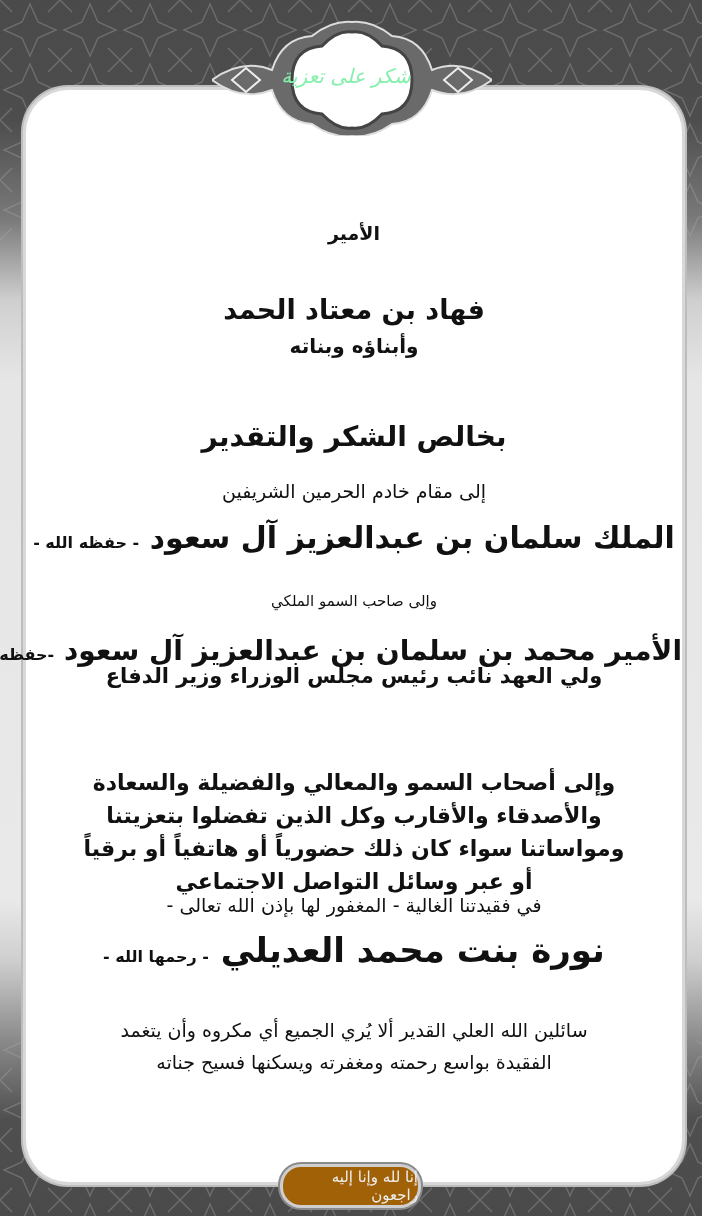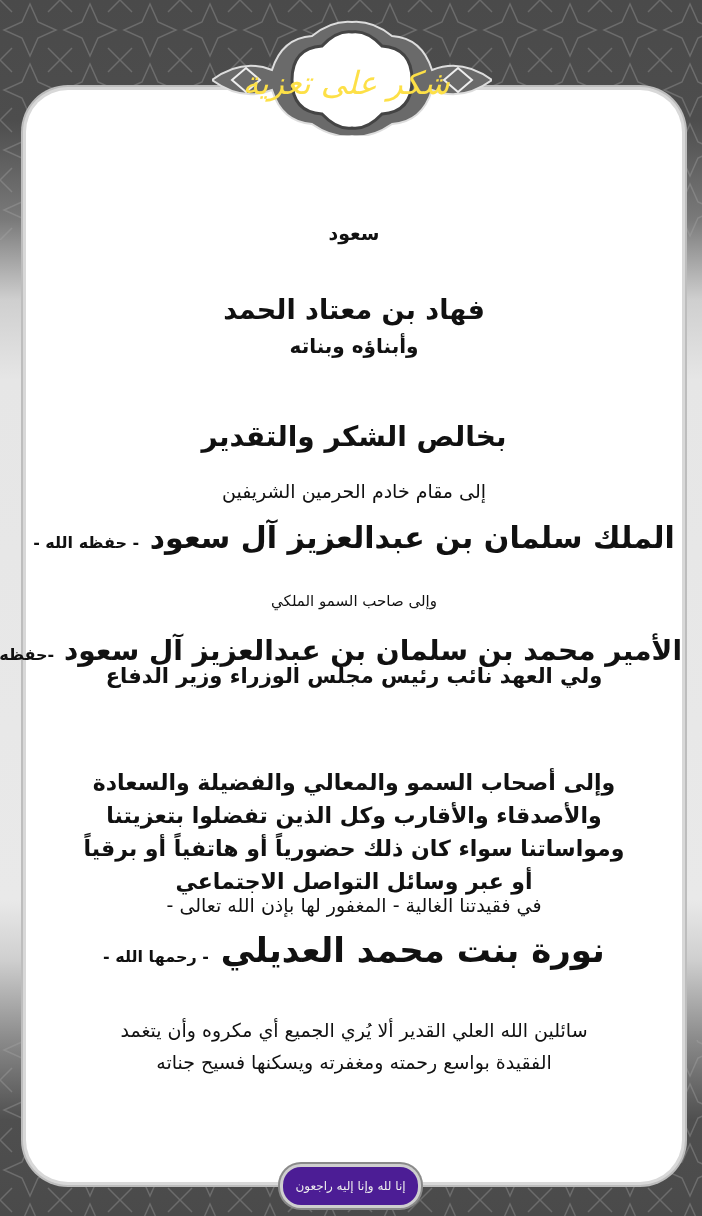--- a/index.html
+++ b/index.html
@@ -22,21 +22,21 @@
   .card {
     position: absolute; left: 26px; top: 90px; width: 656px; height: 1092px;
     background: #ffffff; border-radius: 42px;
     box-shadow: 0 0 0 3px #d8d8d8, 0 0 0 5px #bdbdbd;
   }
   .medallion {
     position: absolute; left: 212px; top: 18px; width: 280px; height: 118px;
   }
   .medallion-text {
     position: absolute; left: 0; right: 12px; top: 46px; text-align: center;
-    font-family: "DejaVu Serif", serif; font-size: 32px; color: #fde047;
+    font-family: "DejaVu Serif", serif; font-size: 20px; color: #86efac;
     direction: rtl; font-style: italic; letter-spacing: 1px;
   }
   .content {
     position: absolute; left: 26px; width: 656px; top: 0;
     direction: rtl; text-align: center; color: #111;
   }
   .line { position: absolute; left: 0; right: 0; white-space: nowrap; }
   .intro { top: 222px; font-size: 19px; font-weight: bold; }
   .from1 { top: 294px; font-size: 27px; font-weight: bold; }
   .from2 { top: 334px; font-size: 20px; font-weight: bold; }
@@ -46,23 +46,23 @@
   .king .tail, .prince .tail, .deceased .tail { font-size: 16px; margin-top: 21px; }
   .to2 { top: 592px; font-size: 15px; }
   .prince { top: 634px; font-size: 28px; font-weight: bold; }
   .prince-title { top: 664px; font-size: 21px; font-weight: bold; }
   .others { top: 758px; font-size: 22px; font-weight: bold; line-height: 33px; white-space: normal; padding: 0 44px; margin-top: 8px; }
   .intro-deceased { top: 894px; font-size: 19px; }
   .deceased { top: 930px; font-size: 34px; font-weight: bold; }
   .prayer { top: 1014px; font-size: 19px; line-height: 32px; white-space: normal; padding: 0 70px; }
   .pill {
     position: absolute; left: 283px; top: 1167px; width: 135px; height: 38px;
-    background: #4c1d95; border-radius: 18px;
+    background: #a16207; border-radius: 18px;
     box-shadow: 0 0 0 3px #cfcfcf, 0 0 0 5px #8a8a8a;
-    color: #eee; font-family: "DejaVu Serif", serif; font-size: 12px;
+    color: #eee; font-family: "DejaVu Serif", serif; font-size: 15px;
     display: flex; align-items: center; justify-content: center; direction: rtl;
   }
 </style>
 </head>
 <body>
 
 <div class="frame"></div>
 
 <svg class="pattern" width="702" height="1216" xmlns="http://www.w3.org/2000/svg">
   <defs>
@@ -80,21 +80,21 @@
 <div class="medallion">
   <svg width="280" height="118" viewBox="0 0 280 118">
     <path d="M0 62 Q30 40 60 52 Q70 20 100 18 Q120 2 140 4 Q160 2 180 18 Q210 20 220 52 Q250 40 280 62 Q250 84 220 72 Q210 104 180 106 Q160 120 140 118 Q120 120 100 106 Q70 104 60 72 Q30 84 0 62 Z" fill="#6a6a6a" stroke="#ddd" stroke-width="2"></path>
     <path d="M80 62 Q80 30 110 28 Q125 12 140 14 Q155 12 170 28 Q200 30 200 62 Q200 94 170 96 Q155 112 140 110 Q125 112 110 96 Q80 94 80 62 Z" fill="#ffffff" stroke="#444" stroke-width="3"></path>
     <path d="M20 62 l14 -12 l14 12 l-14 12 Z M232 62 l14 -12 l14 12 l-14 12 Z" fill="none" stroke="#eee" stroke-width="2"></path>
   </svg>
   <div class="medallion-text">شكر على تعزية</div>
 </div>
 
 <div class="content">
-  <div class="line intro">سعود</div>
+  <div class="line intro">الأمير</div>
   <div class="line from1">فهاد بن معتاد الحمد</div>
   <div class="line from2">وأبناؤه وبناته</div>
   <div class="line thanks">بخالص الشكر والتقدير</div>
 
   <div class="line to1">إلى مقام خادم الحرمين الشريفين</div>
   <div class="line king">
     <span>الملك سلمان بن عبدالعزيز آل سعود</span>
     <span class="tail">- حفظه الله -</span>
   </div>
 

